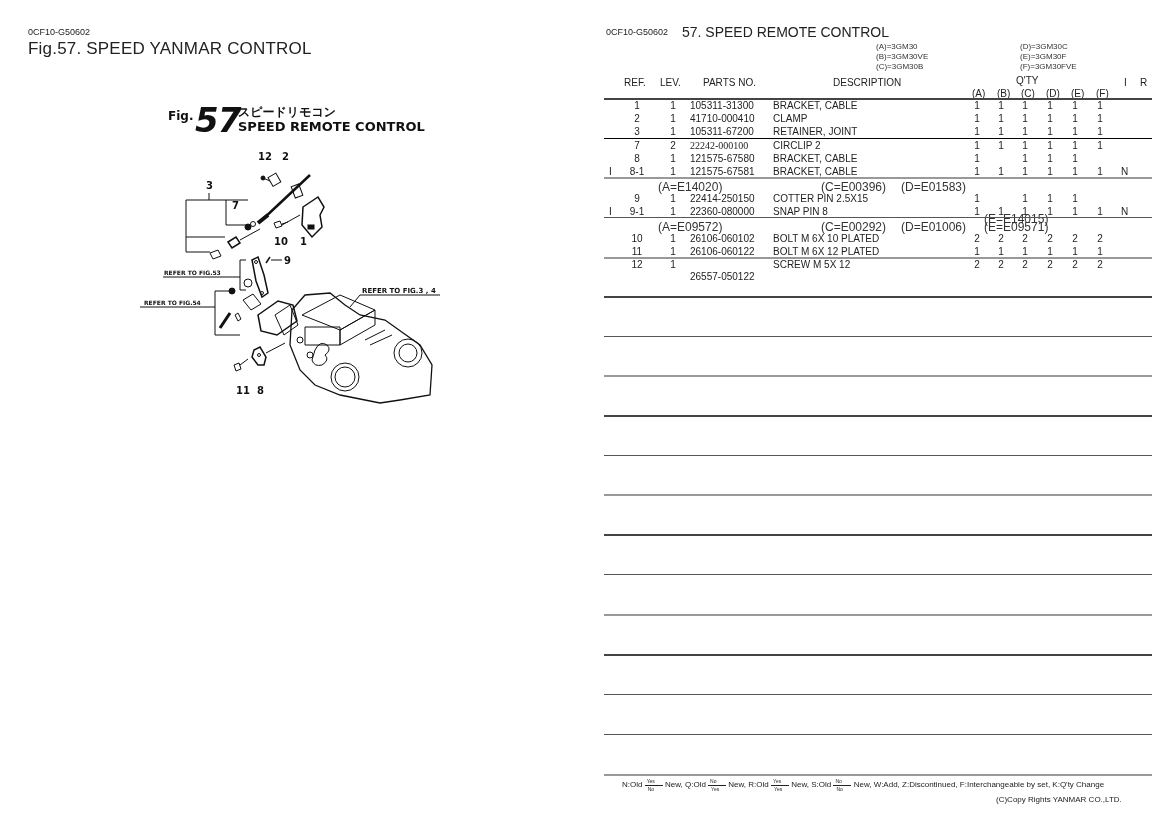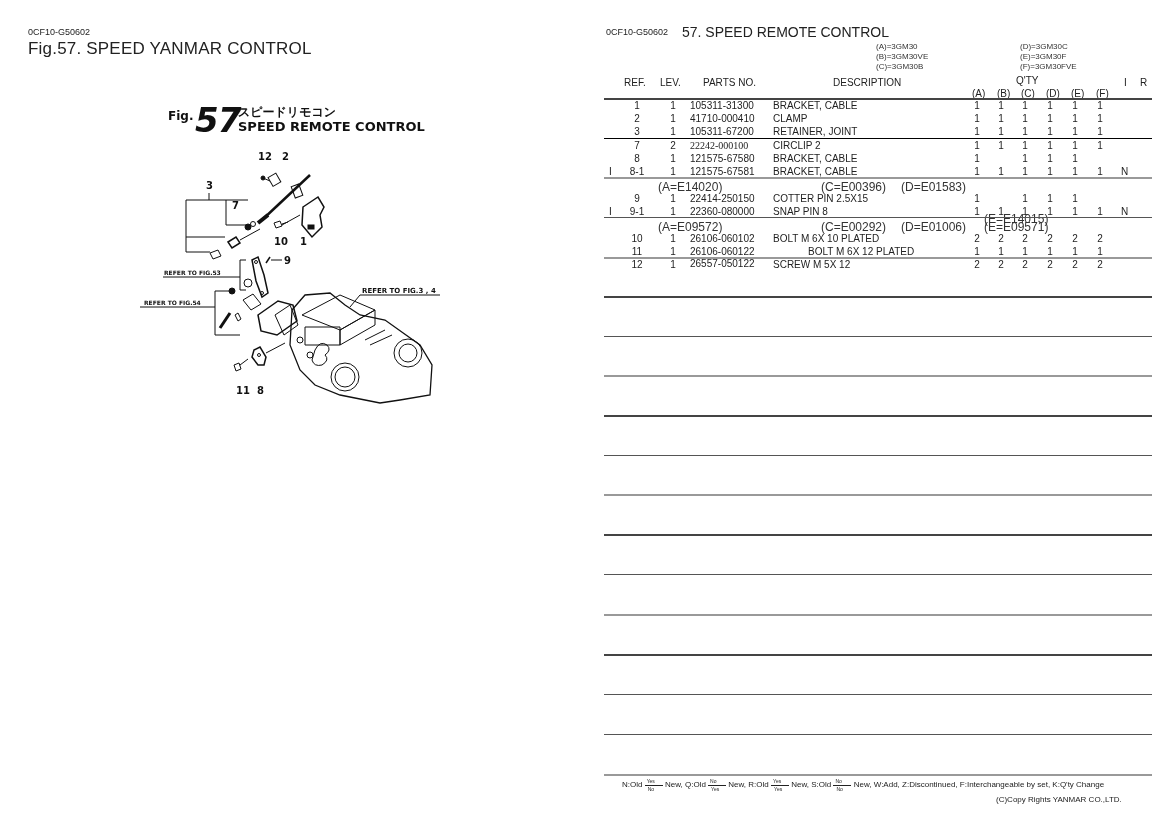--- a/index.html
+++ b/index.html
@@ -277,33 +277,33 @@
     <div class="abs cell" style="top: 233px; left: 1010px; width: 30px; text-align: center;">2</div>
     <div class="abs cell" style="top: 233px; left: 1035px; width: 30px; text-align: center;">2</div>
     <div class="abs cell" style="top: 233px; left: 1060px; width: 30px; text-align: center;">2</div>
     <div class="abs cell" style="top: 233px; left: 1085px; width: 30px; text-align: center;">2</div>
     <div class="abs cell" style="top: 233px; left: 1121px;"></div>
     <div></div>
     <div class="abs cell" style="top: 246px; left: 609px;"></div>
     <div class="abs cell" style="top: 246px; left: 622px; width: 30px; text-align: center;">11</div>
     <div class="abs cell" style="top: 246px; left: 658px; width: 30px; text-align: center;">1</div>
     <div class="abs cell" style="top: 246px; left: 690px;">26106-060122</div>
-    <div class="abs cell" style="top: 246px; left: 773px; margin-left: 35px;">BOLT M 6X 12 PLATED</div>
+    <div class="abs cell" style="top: 246px; left: 773px;">BOLT M 6X 12 PLATED</div>
     <div class="abs cell" style="top: 246px; left: 962px; width: 30px; text-align: center;">1</div>
     <div class="abs cell" style="top: 246px; left: 986px; width: 30px; text-align: center;">1</div>
     <div class="abs cell" style="top: 246px; left: 1010px; width: 30px; text-align: center;">1</div>
     <div class="abs cell" style="top: 246px; left: 1035px; width: 30px; text-align: center;">1</div>
     <div class="abs cell" style="top: 246px; left: 1060px; width: 30px; text-align: center;">1</div>
     <div class="abs cell" style="top: 246px; left: 1085px; width: 30px; text-align: center;">1</div>
     <div class="abs cell" style="top: 246px; left: 1121px;"></div>
     <div></div>
     <div class="abs cell" style="top: 259px; left: 609px;"></div>
     <div class="abs cell" style="top: 259px; left: 622px; width: 30px; text-align: center;">12</div>
     <div class="abs cell" style="top: 259px; left: 658px; width: 30px; text-align: center;">1</div>
-    <div class="abs cell" style="top: 258px; left: 690px;">26557-050122</div>
+    <div class="abs cell" style="top: 271px; left: 690px;">26557-050122</div>
     <div class="abs cell" style="top: 259px; left: 773px;">SCREW M 5X 12</div>
     <div class="abs cell" style="top: 259px; left: 962px; width: 30px; text-align: center;">2</div>
     <div class="abs cell" style="top: 259px; left: 986px; width: 30px; text-align: center;">2</div>
     <div class="abs cell" style="top: 259px; left: 1010px; width: 30px; text-align: center;">2</div>
     <div class="abs cell" style="top: 259px; left: 1035px; width: 30px; text-align: center;">2</div>
     <div class="abs cell" style="top: 259px; left: 1060px; width: 30px; text-align: center;">2</div>
     <div class="abs cell" style="top: 259px; left: 1085px; width: 30px; text-align: center;">2</div>
     <div class="abs cell" style="top: 259px; left: 1121px;"></div>
   </div>
 

